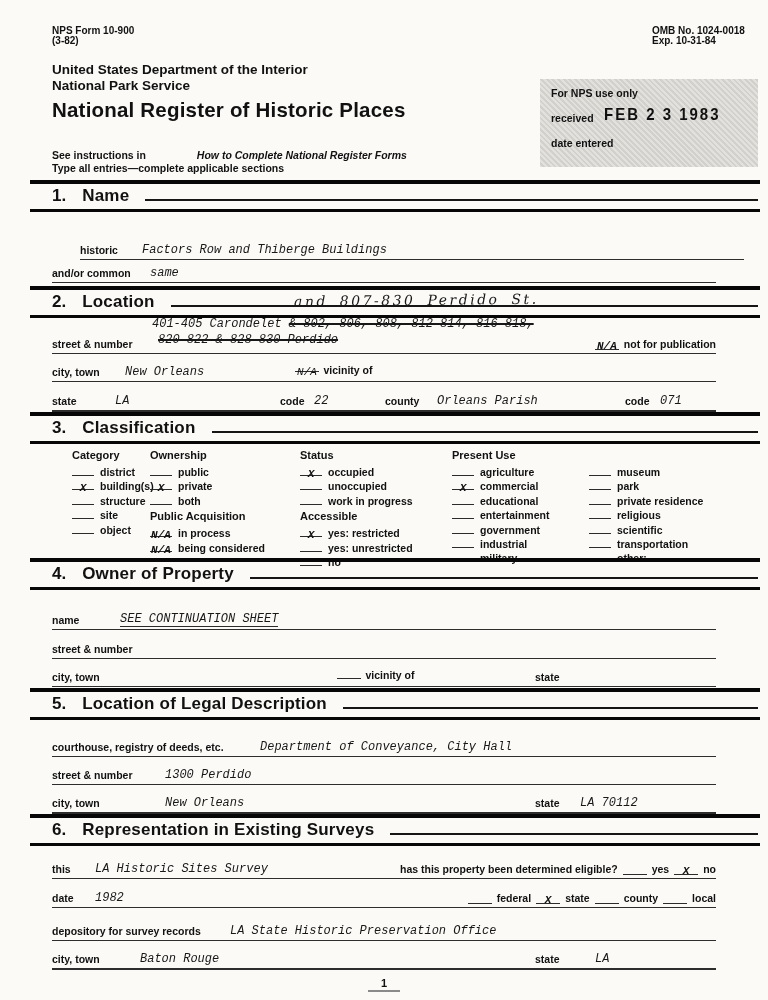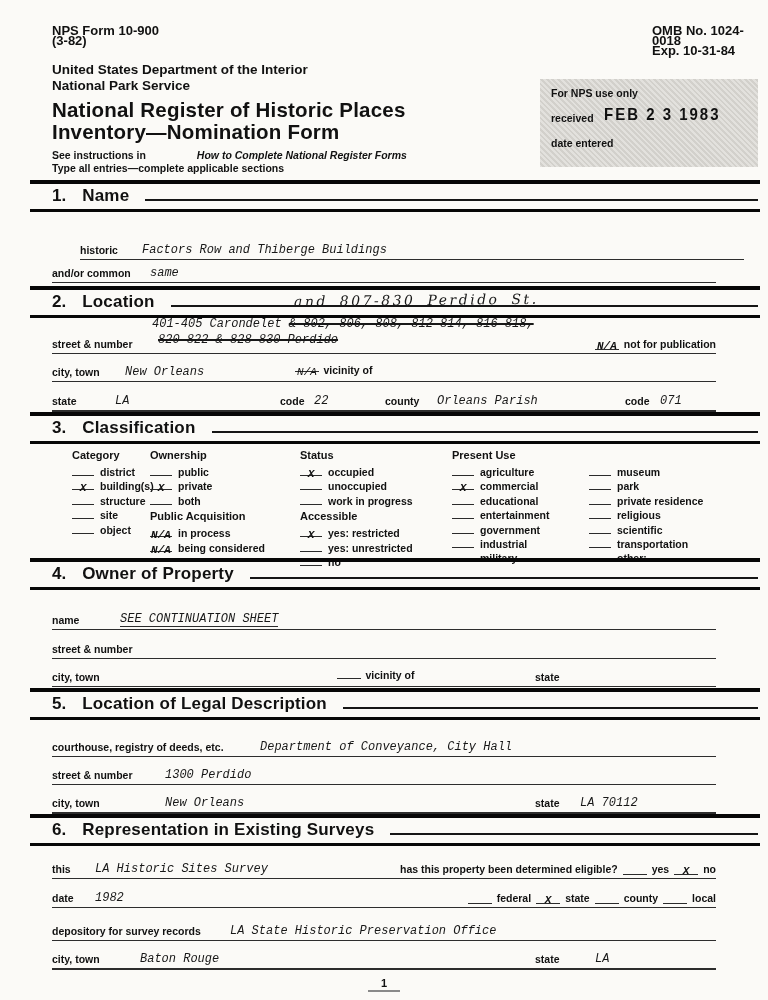--- a/index.html
+++ b/index.html
@@ -2,21 +2,21 @@
 <html><head>
 <meta charset="utf-8">
 <style>
   html,body{margin:0;padding:0;background:#e8e8e8;}
   .page{
     position:relative;width:768px;height:1000px;margin:0 auto;
     background:#fbfaf7;color:#111;overflow:hidden;
     font-family:"Liberation Sans",sans-serif;
   }
   .b{font-weight:bold;}
-  .small{font-size:13px;font-weight:bold;line-height:10px;}
+  .small{font-size:10px;font-weight:bold;line-height:10px;}
   .abs{position:absolute;}
   
   .typed{font-family:"Liberation Mono","DejaVu Sans Mono",monospace;font-style:italic;font-size:12px;color:#181818;white-space:nowrap;}
   .struck{text-decoration:line-through;text-decoration-thickness:1.5px;}
   
   .hand{font-family:"DejaVu Serif",serif;font-style:italic;font-size:14px;letter-spacing:2.5px;word-spacing:5px;color:#191919;transform:rotate(-0.6deg);white-space:nowrap;}
   
   .sec-head{position:absolute;left:30px;width:708px;display:flex;align-items:flex-end;
     border-top:4px solid #070707;border-bottom:3px solid #070707;padding:2px 0 3px 22px;}
   .sec-head .num{font-size:17px;font-weight:bold;margin-right:16px;}
@@ -63,21 +63,20 @@
 
   <div class="npsbox">
     <div class="t" style="left:11px;top:8px;">For NPS use only</div>
     <div class="t" style="left:11px;top:33px;">received</div>
     <div class="stamp" style="left:64px;top:27px;">FEB 2 3 1983</div>
     <div class="t" style="left:11px;top:58px;">date entered</div>
   </div>
 
   <div class="abs b" style="left:52px;top:99px;font-size:20.5px;line-height:22px;letter-spacing:.2px;">
     <div>National Register of Historic Places</div>
-    <div>Inventory—Nomination Form</div>
   </div>
   <div class="abs b" style="left:52px;top:149px;font-size:10.5px;line-height:13px;">
     <div><span>See instructions in </span><span style="font-style:italic;padding-left:48px;">How to Complete National Register Forms</span></div>
     <div>Type all entries—complete applicable sections</div>
   </div>
 
   <div class="sec-head" style="top:180px;">
     <span class="num">1.</span>
     <span class="nm">Name</span>
     <span class="fill"></span>

